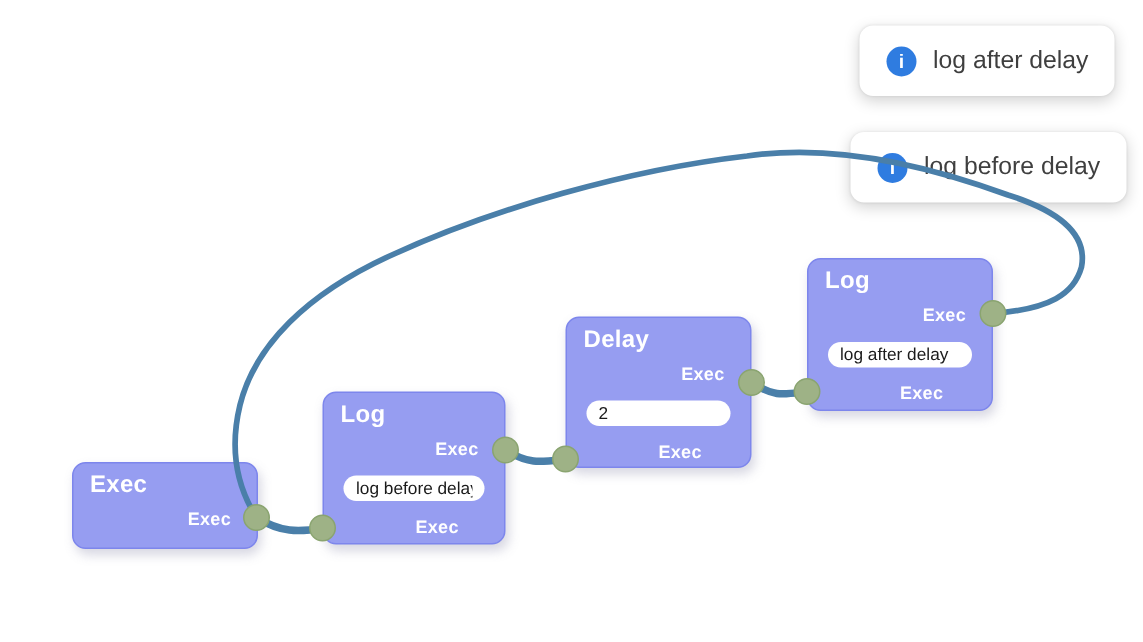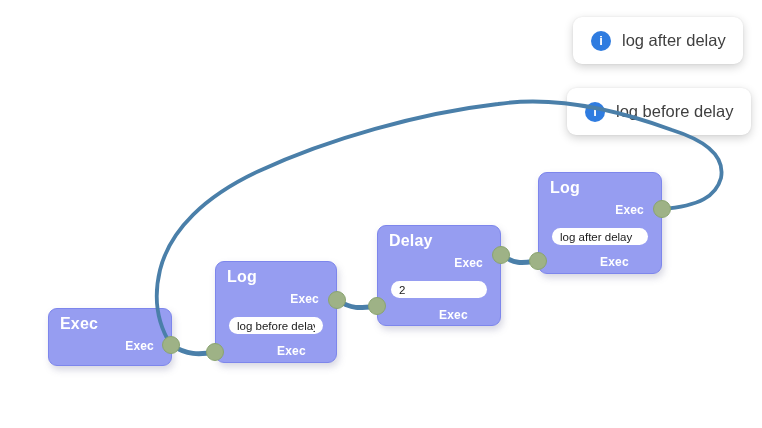--- a/index.html
+++ b/index.html
@@ -75,21 +75,21 @@
     <span class="port-label out">Exec</span>
   </div>
 
   <div class="node" style="left:215px;top:261px;width:122px;height:102px;">
     <div class="node-title">Log</div>
     <span class="port-label out">Exec</span>
     <input class="node-field" value="log before delay" style="">
     <span class="port-label in">Exec</span>
   </div>
 
-  <div class="node" style="left:377px;top:225px;width:124px;height:101px;">
+  <div class="node" style="left:377px;top:211px;width:124px;height:101px;">
     <div class="node-title">Delay</div>
     <span class="port-label out">Exec</span>
     <input class="node-field" value="2" style="">
     <span class="port-label in">Exec</span>
   </div>
 
   <div class="node" style="left:538px;top:172px;width:124px;height:102px;">
     <div class="node-title">Log</div>
     <span class="port-label out">Exec</span>
     <input class="node-field" value="log after delay" style="">

